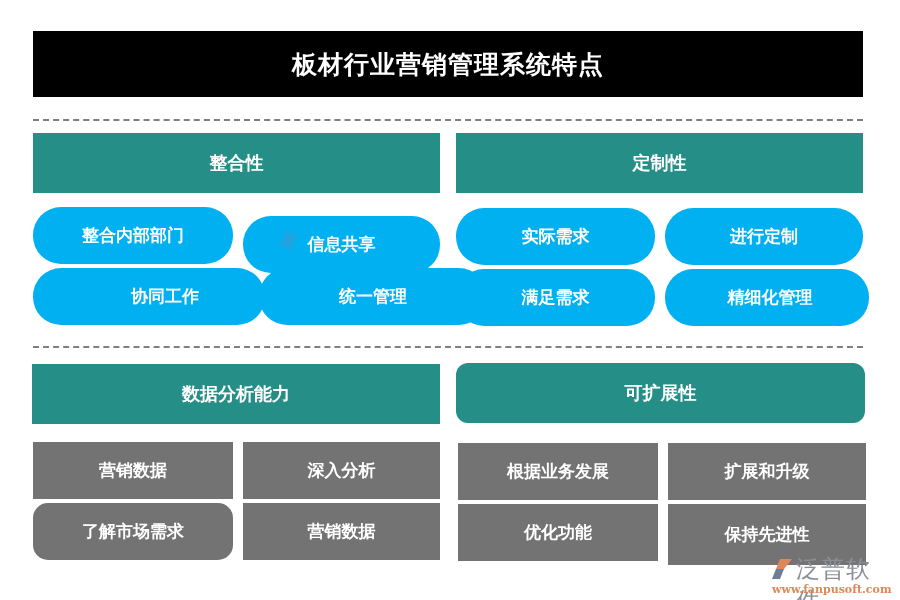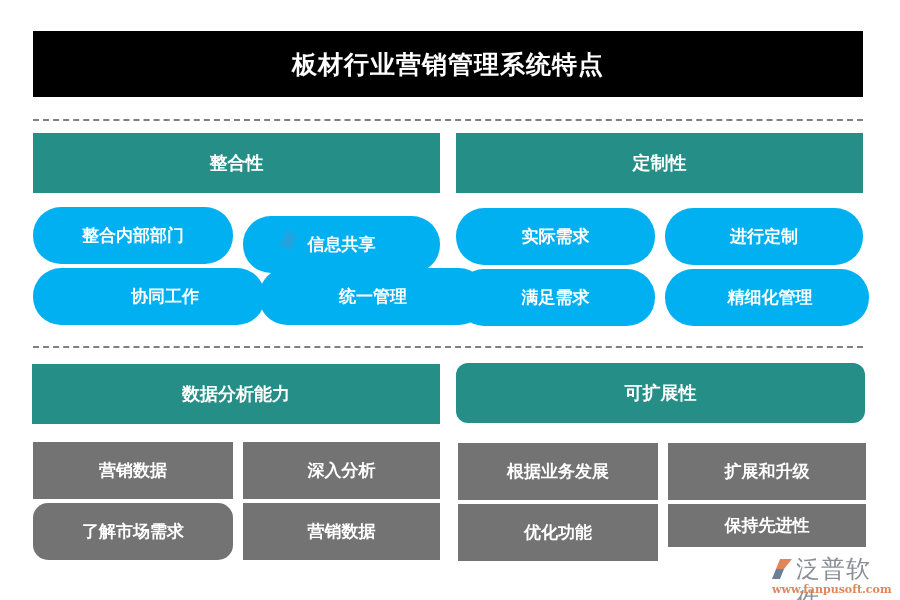--- a/index.html
+++ b/index.html
@@ -44,21 +44,21 @@
 <div class="box hdr" style="left:32px; top:364px; width:408px; height:60px;">数据分析能力</div>
 <div class="box dark" style="left:33px; top:442px; width:200px; height:57px;">营销数据</div>
 <div class="box dark" style="left:243px; top:442px; width:197px; height:57px;">深入分析</div>
 <div class="box dark" style="left:33px; top:503px; width:200px; height:57px;border-radius:15px;">了解市场需求</div>
 <div class="box dark" style="left:243px; top:503px; width:197px; height:57px;">营销数据</div>
 
 <div class="box hdr" style="left:456px; top:363px; width:409px; height:60px;border-radius:12px;">可扩展性</div>
 <div class="box dark" style="left:458px; top:443px; width:200px; height:57px;">根据业务发展</div>
 <div class="box dark" style="left:668px; top:443px; width:198px; height:57px;">扩展和升级</div>
 <div class="box dark" style="left:458px; top:504px; width:200px; height:57px;">优化功能</div>
-<div class="box dark" style="left:668px; top:504px; width:198px; height:43px;">保持先进性</div>
+<div class="box dark" style="left:668px; top:504px; width:198px; height:61px;">保持先进性</div>
 
 <div class="center-wm">
   <svg width="24" height="24" viewBox="0 0 24 24">
     <path d="M12 2 L22 8 L16 22 L4 18 Z" fill="#5a8fc0"></path>
   </svg>
 </div>
 
 <div class="watermark">
   <svg class="wm-logo" viewBox="0 0 24 24">
     <path d="M10 2 L22 2 L14 12 L6 12 Z" fill="#e0875a"></path>

